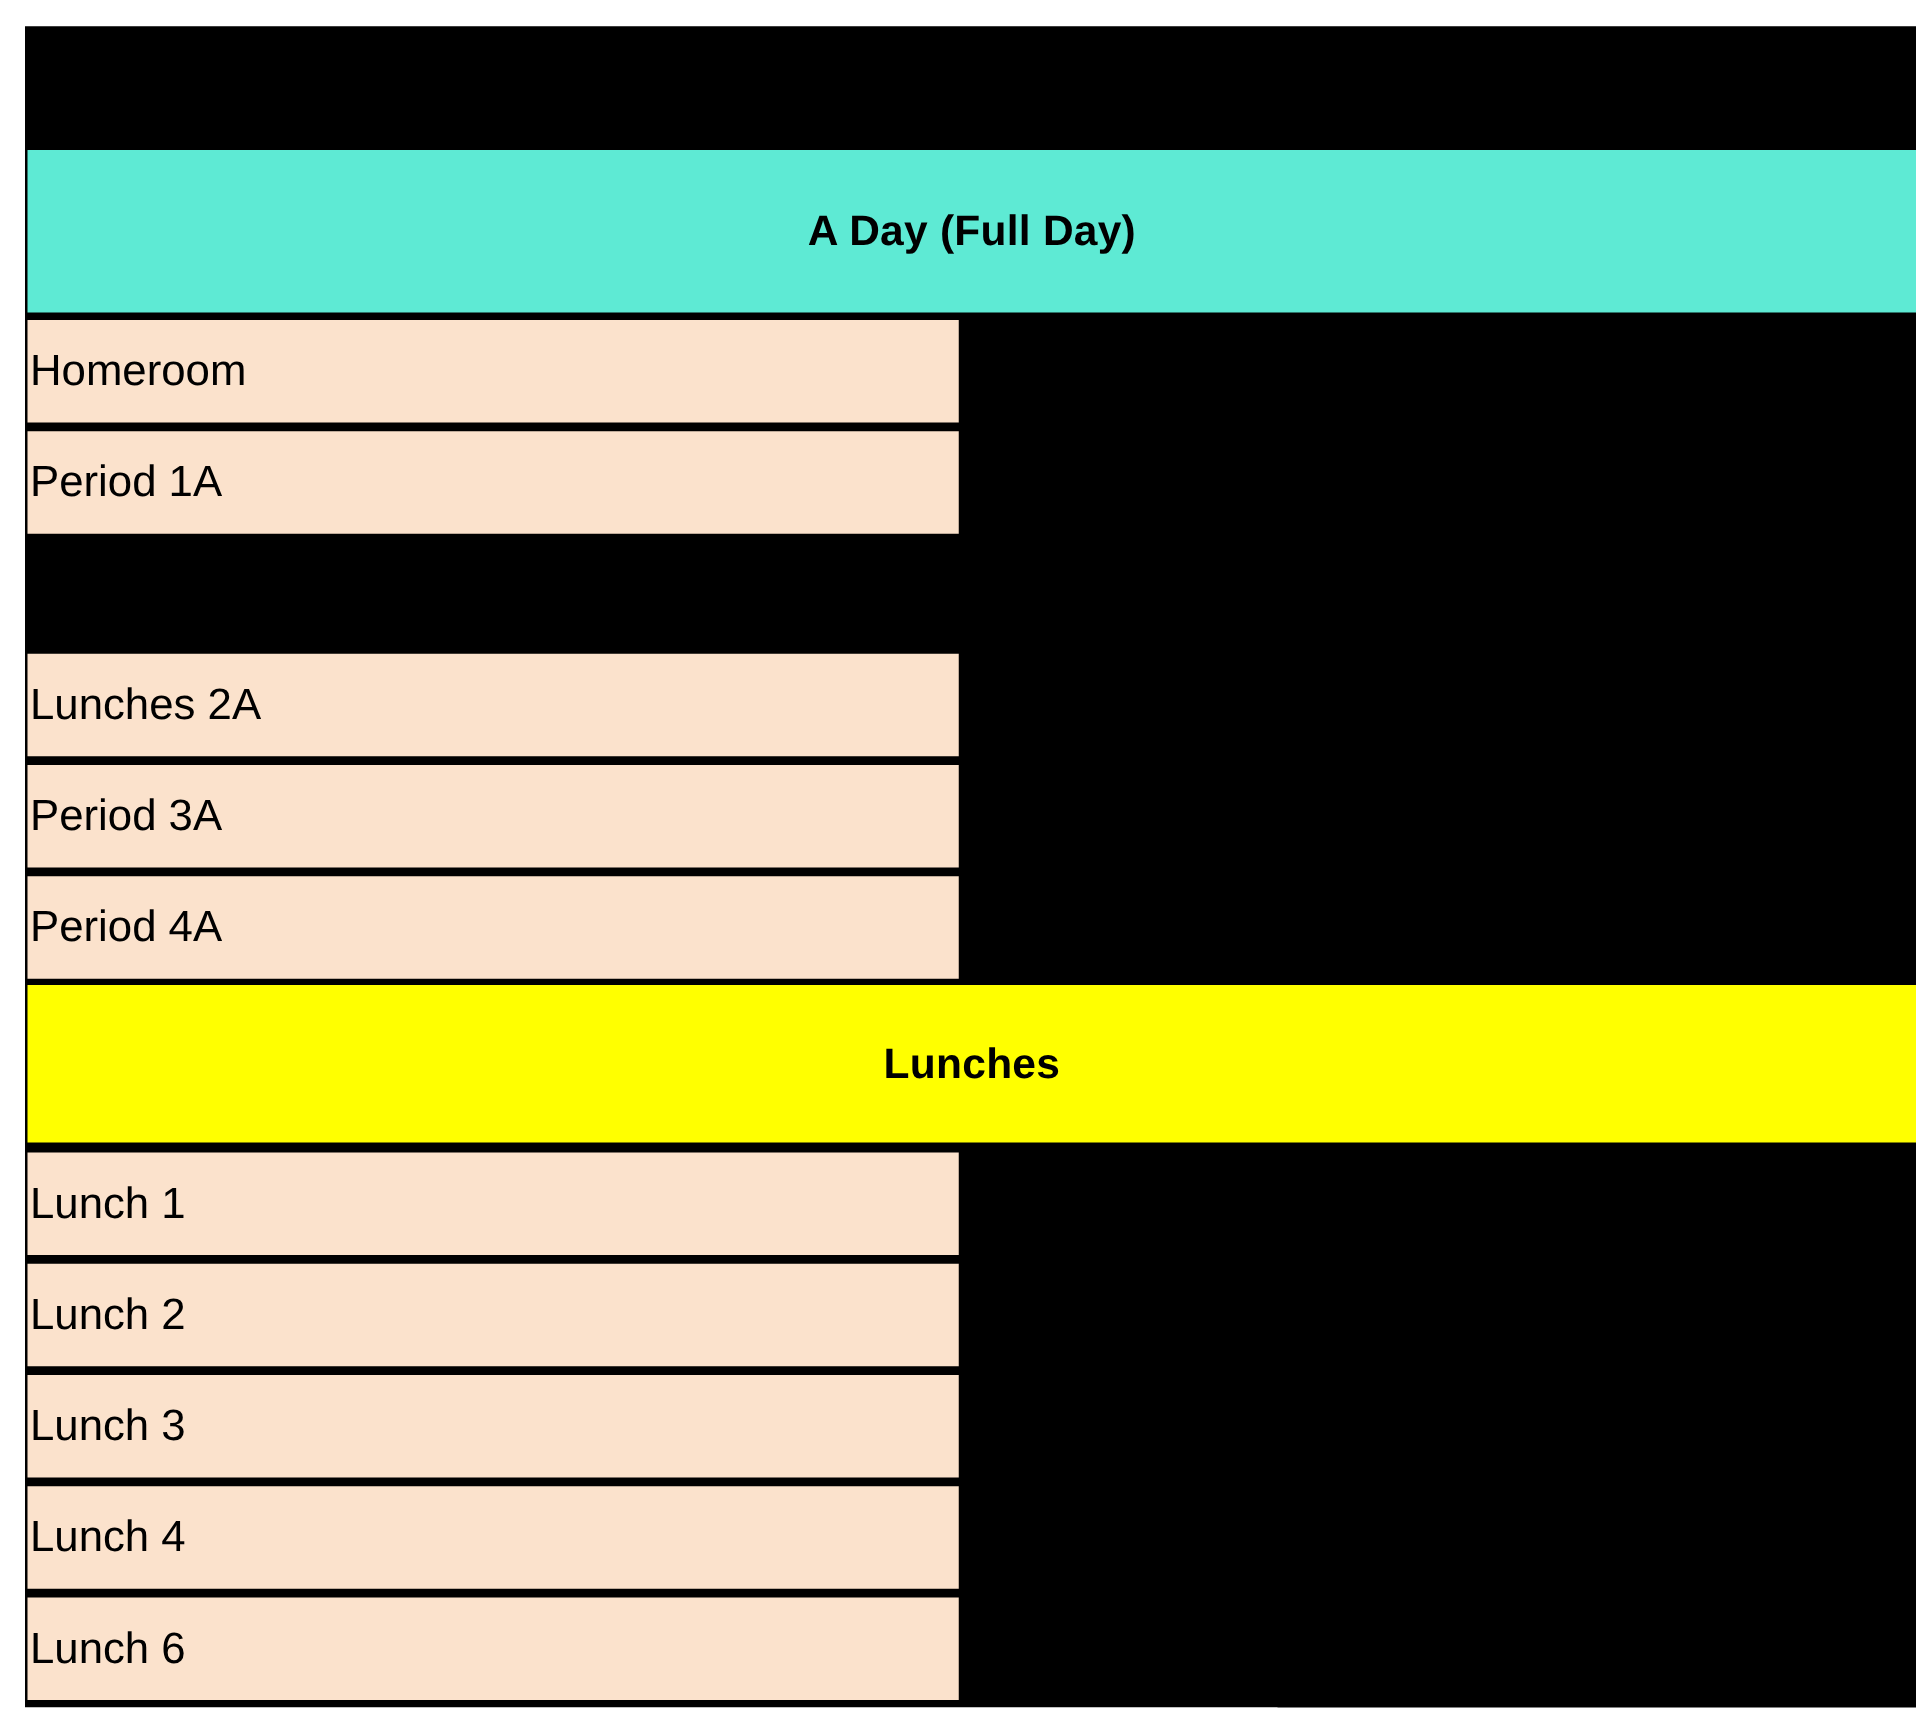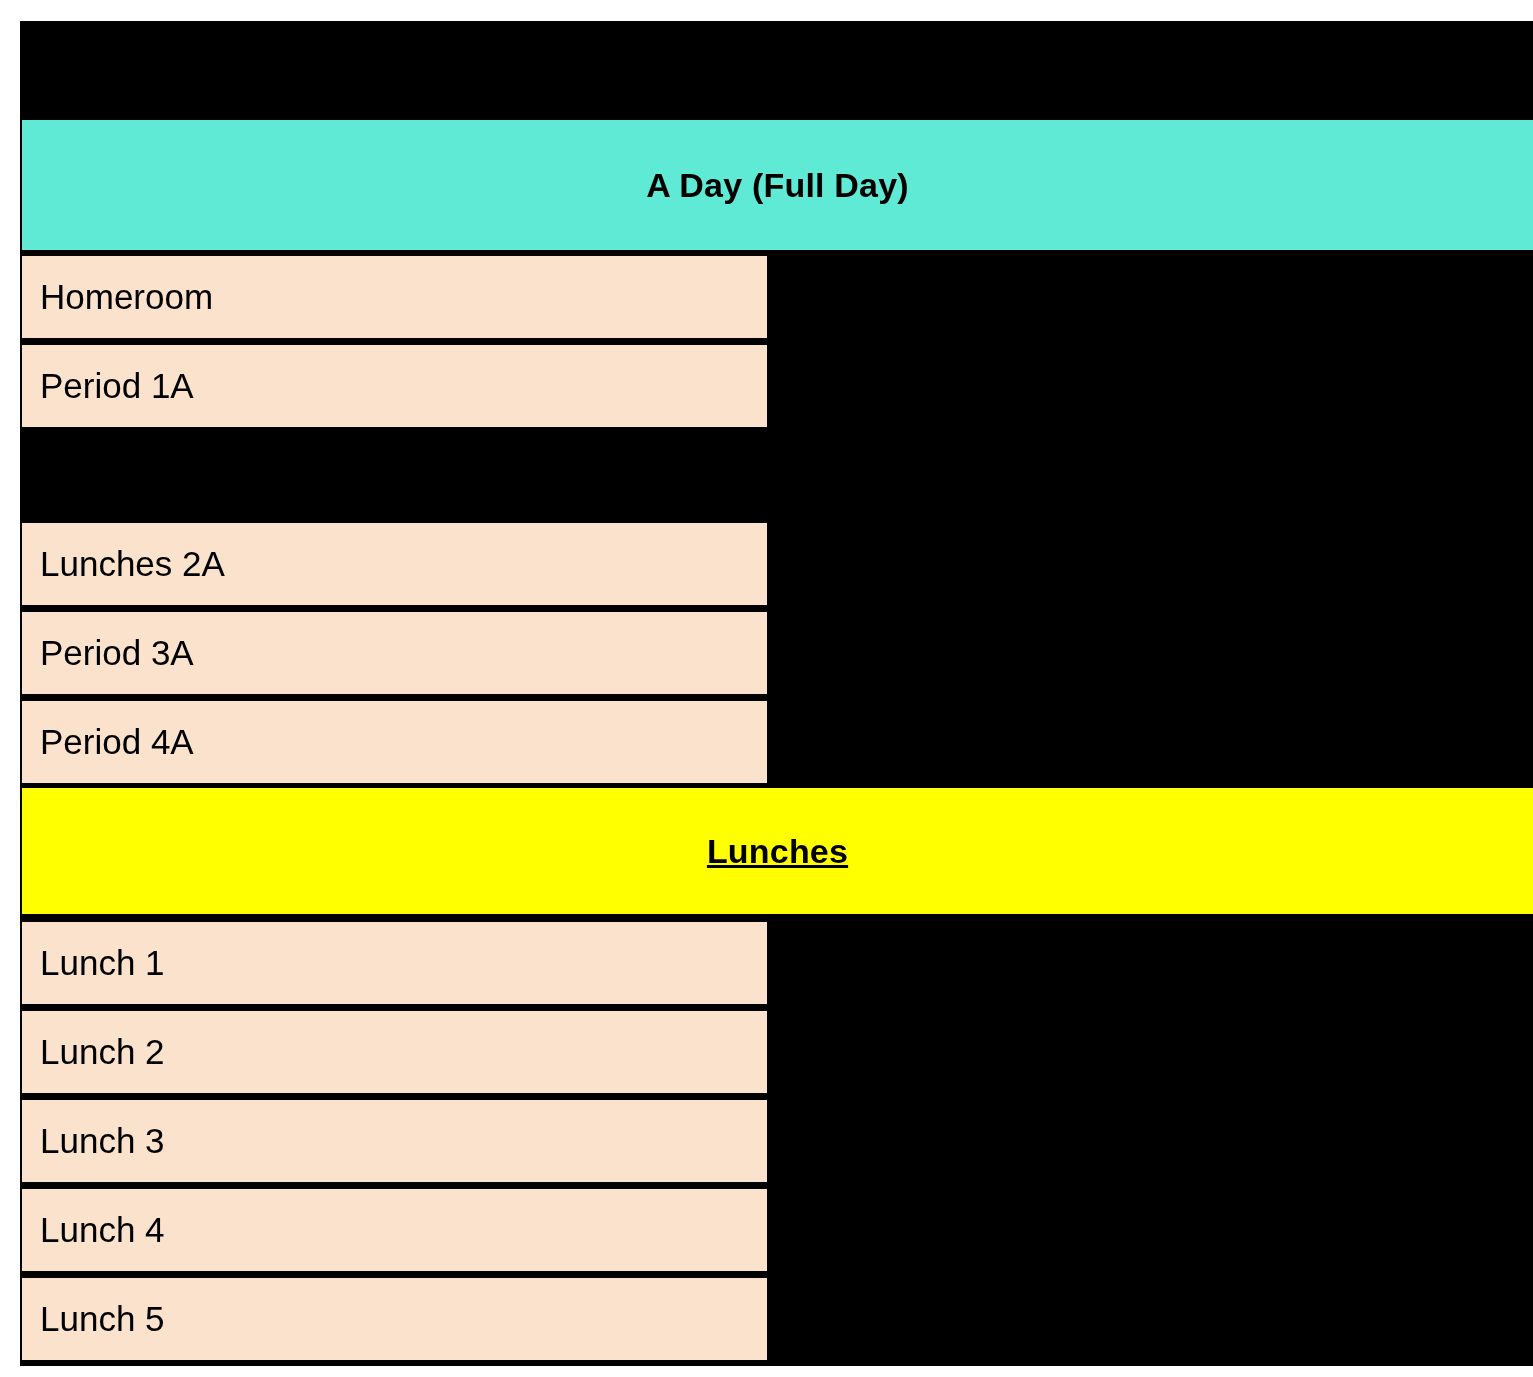--- a/index.html
+++ b/index.html
@@ -58,34 +58,33 @@
   }
   .banner-day {
     top: 120px;
     height: 130px;
     background: #5eead4;
   }
   .banner-lunches {
     top: 788px;
     height: 126px;
     background: #ffff00;
-    text-decoration: underline;
   }
 
   
   .cell {
     position: absolute;
     left: 22px;
     width: 745px;
     height: 82px;
     background: #fbe2cc;
     box-sizing: border-box;
     display: flex;
     align-items: center;
-    padding-left: 18px;
+    padding-left: 2px;
     font-size: 35px;
     color: #000000;
     white-space: nowrap;
     overflow: hidden;
   }
 </style>
 </head>
 <body>
 
 <div id="stage">
@@ -122,18 +121,18 @@
   <div class="cell" style="top:1011px">
     <span>Lunch 2</span>
   </div>
   <div class="cell" style="top:1100px">
     <span>Lunch 3</span>
   </div>
   <div class="cell" style="top:1189px">
     <span>Lunch 4</span>
   </div>
   <div class="cell" style="top:1278px">
-    <span>Lunch 5</span>
+    <span>Lunch 6</span>
   </div>
 
   <div class="bottom-white-notch"></div>
 
 </div>
 
 </body></html>

